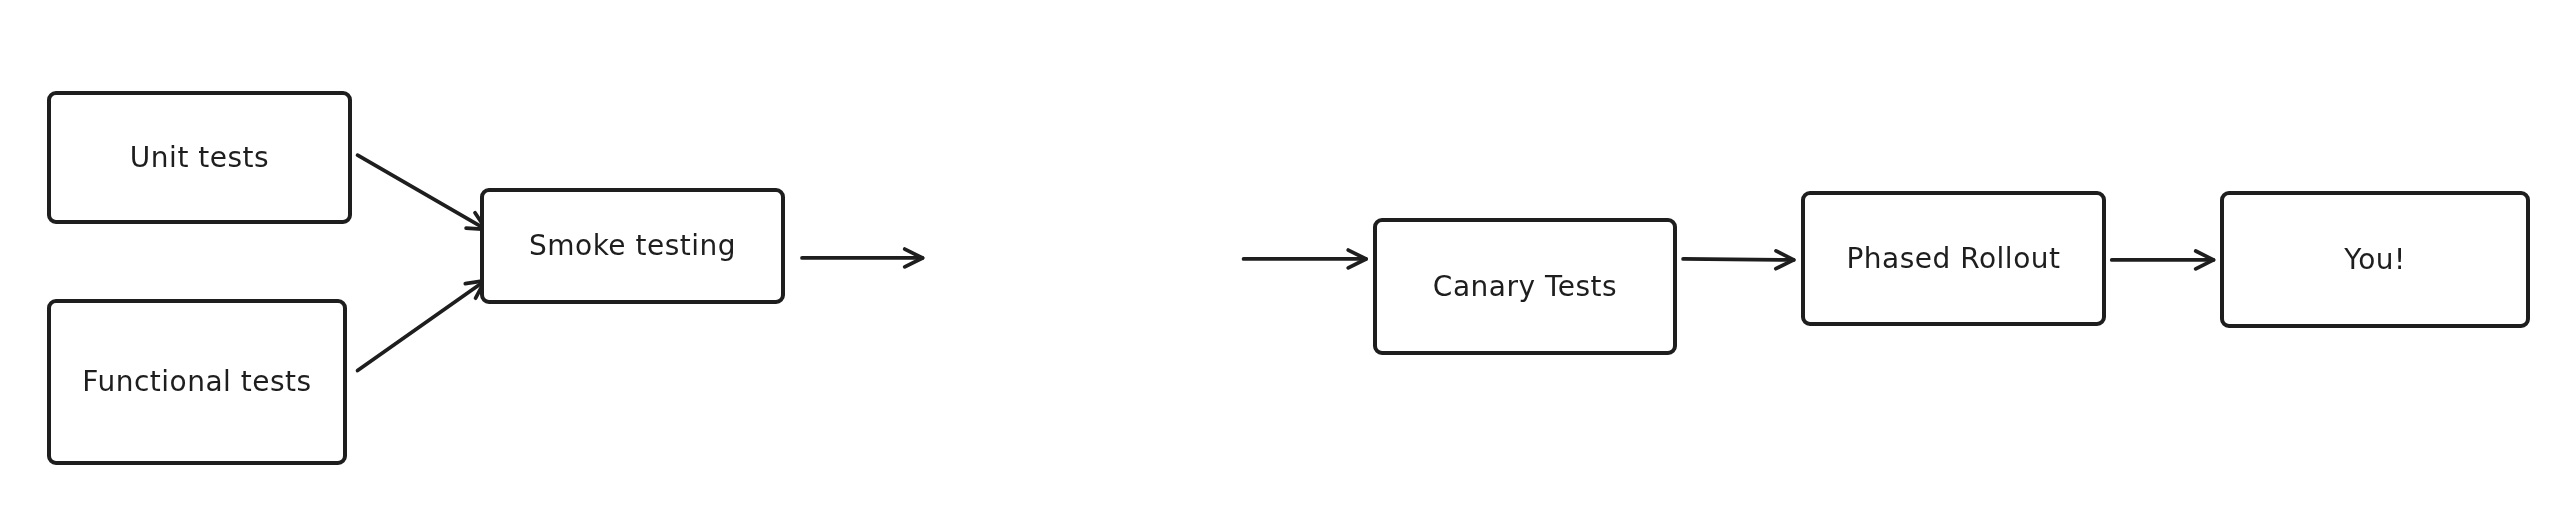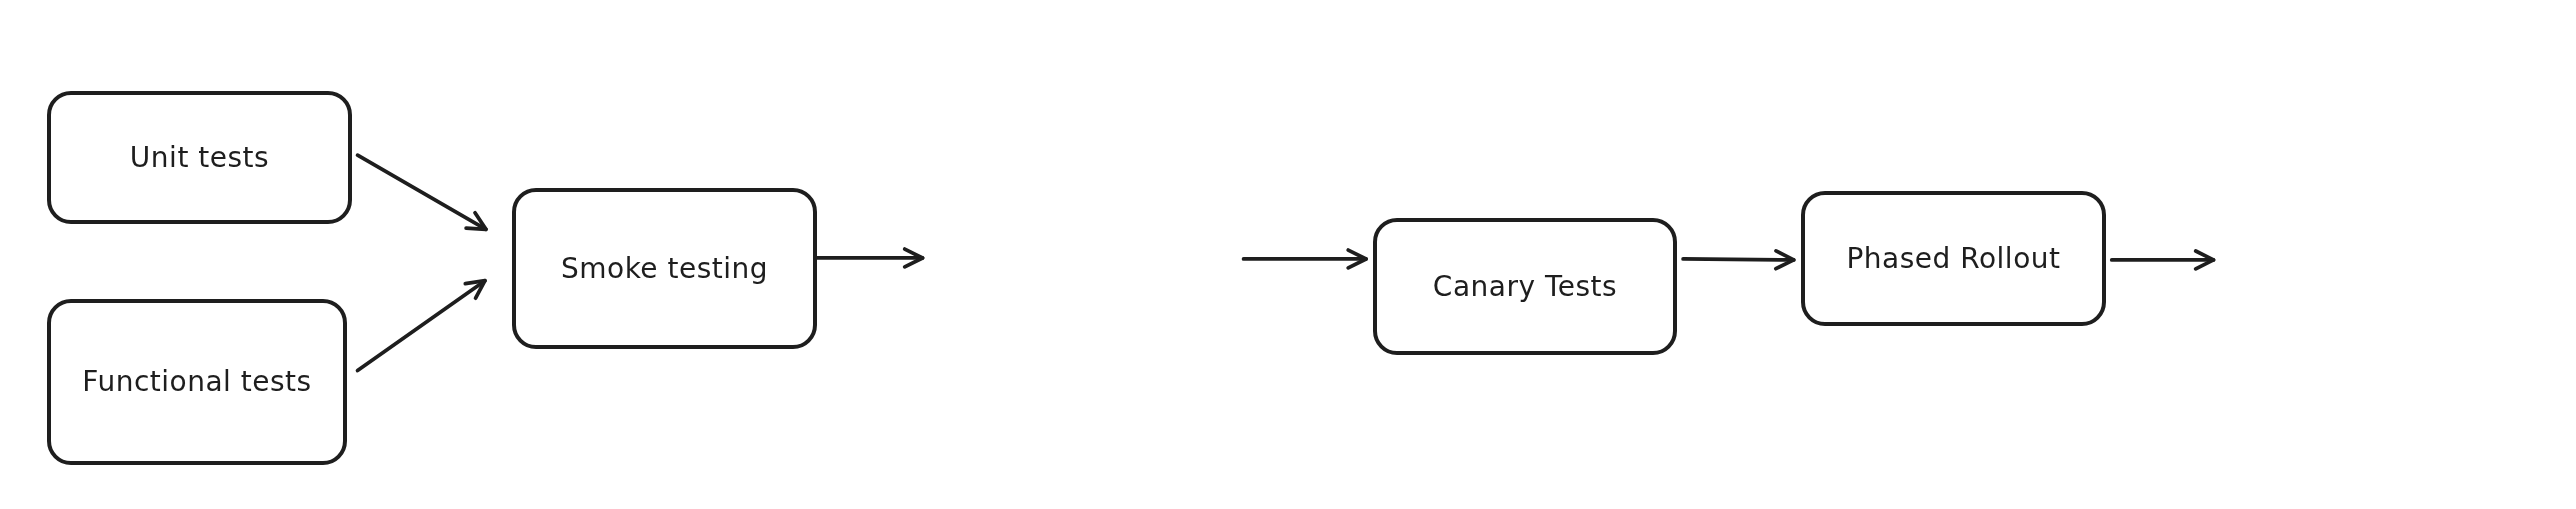--- a/index.html
+++ b/index.html
@@ -13,38 +13,38 @@
     position: relative;
     width: 2576px;
     height: 510px;
     background: var(--bg);
     overflow: hidden;
     font-family: "DejaVu Sans", "Liberation Sans", sans-serif;
   }
   .node {
     position: absolute;
     border: 4px solid var(--stroke);
-    border-radius: 24px;
+    border-radius: 9px;
     background: var(--bg);
     display: flex;
     align-items: center;
     justify-content: center;
     text-align: center;
   }
   .node .label {
     color: var(--text);
     font-size: 28px;
     line-height: 38px;
     white-space: pre-line;
     letter-spacing: 0.5px;
   }
   
   #node-unit-tests        { left: 47px;   top: 91px;  width: 305px; height: 133px; }
   #node-functional-tests  { left: 47px;   top: 299px; width: 300px; height: 166px; text-align: center; }
-  #node-smoke-testing     { left: 512px;  top: 188px; width: 305px; height: 161px; }
+  #node-smoke-testing     { left: 480px;  top: 188px; width: 305px; height: 116px; }
   #node-dbt-cloud         { left: 928px;  top: 188px; width: 309px; height: 136px; }
   #node-canary-tests      { left: 1373px; top: 189px; width: 304px; height: 137px; margin-top: 29px; }
   #node-phased-rollout    { left: 1801px; top: 191px; width: 305px; height: 135px; }
   #node-you               { left: 2220px; top: 191px; width: 310px; height: 137px; }
 
   .edges {
     position: absolute;
     left: 0; top: 0;
     width: 2576px; height: 510px;
     pointer-events: none;
@@ -89,15 +89,18 @@
 
 
   <div class="node" id="node-canary-tests">
     <span class="label">Canary Tests</span>
   </div>
 
   <div class="node" id="node-phased-rollout">
     <span class="label">Phased Rollout</span>
   </div>
 
+  <div class="node" id="node-you">
+    <span class="label">You!</span>
+  </div>
 
 </div>
 
 
 </body></html>

